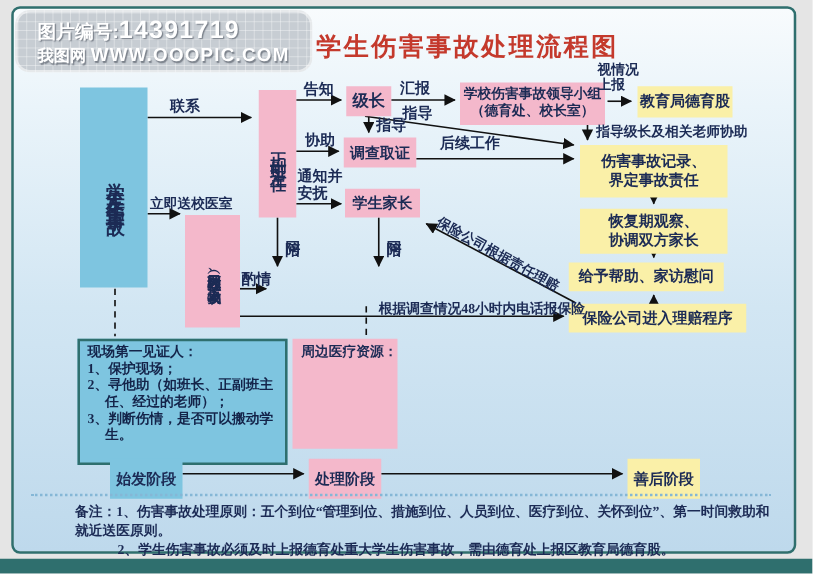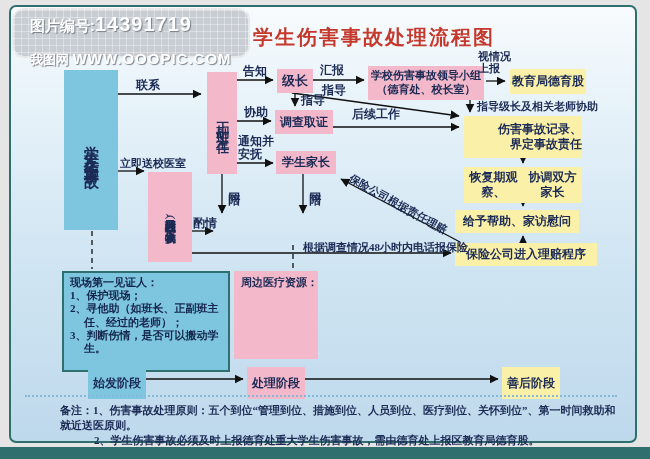--- a/index.html
+++ b/index.html
@@ -13,21 +13,21 @@
   
   .wm{position:absolute;left:12px;top:8px;width:238px;height:50px;border-radius:12px;
       background-color:rgba(196,202,209,.95);
       background-image:linear-gradient(rgba(255,255,255,.35) 1px,transparent 1px),
                        linear-gradient(90deg,rgba(255,255,255,.35) 1px,transparent 1px);
       background-size:7px 7px;border:2px solid rgba(255,255,255,.55);box-sizing:border-box;
       font-family:"Liberation Sans","DejaVu Sans",sans-serif;color:#fff;font-weight:bold;
       text-shadow:1px 1px 1px rgba(110,116,126,.9);}
   .wm .l1{position:absolute;left:16px;top:3px;font-size:15px;}
   .wm .l1 b{font-size:20px;letter-spacing:1px;}
-  .wm .l2{position:absolute;left:16px;top:40px;font-size:13px;}
+  .wm .l2{position:absolute;left:16px;top:26px;font-size:13px;}
   .wm .l2 b{font-size:15px;letter-spacing:1px;}
   .title{position:absolute;left:253px;top:24px;font-size:20px;font-weight:bold;
          color:#c4392c;letter-spacing:2px;white-space:nowrap;}
   
   .node{position:absolute;display:flex;align-items:center;justify-content:center;
         text-align:center;font-weight:bold;color:#1c2b55;box-sizing:border-box;line-height:1.25;}
   .blue{background:#7ec5e0;}
   .pink{background:#f4b8cb;}
   .yellow{background:#faf0a8;}
   .vtext{writing-mode:vertical-rl;}
@@ -112,26 +112,26 @@
 
   <div class="node pink" style="left:276px;top:151px;width:60px;height:23px;font-size:12px;">学生家长</div>
 
   <div class="node pink" style="left:368px;top:66px;width:116px;height:34px;font-size:11px;flex-direction:column;">
     <span>学校伤害事故领导小组</span>
     <span>（德育处、校长室）</span>
   </div>
 
   <div class="node yellow" style="left:510px;top:69px;width:76px;height:25px;font-size:12px;">教育局德育股</div>
 
-  <div class="node yellow" style="left:464px;top:116px;width:118px;height:42px;font-size:12px;flex-direction:column;align-items:flex-end;">
+  <div class="node yellow" style="left:464px;top:116px;width:118px;height:42px;font-size:12px;flex-direction:column;">
     <span>伤害事故记录、</span>
     <span>界定事故责任</span>
   </div>
 
-  <div class="node yellow" style="left:464px;top:167px;width:118px;height:36px;font-size:12px;flex-direction:row;">
+  <div class="node yellow" style="left:464px;top:167px;width:118px;height:36px;font-size:12px;flex-direction:column;">
     <span>恢复期观察、</span>
     <span>协调双方家长</span>
   </div>
 
   <div class="node yellow" style="left:455px;top:210px;width:124px;height:23px;font-size:12px;">给予帮助、家访慰问</div>
 
   <div class="node yellow" style="left:455px;top:243px;width:142px;height:23px;font-size:12px;">保险公司进入理赔程序</div>
 
 
   <div class="node pink topleft" style="left:234px;top:271px;width:84px;height:88px;font-size:11px;">周边医疗资源：</div>

